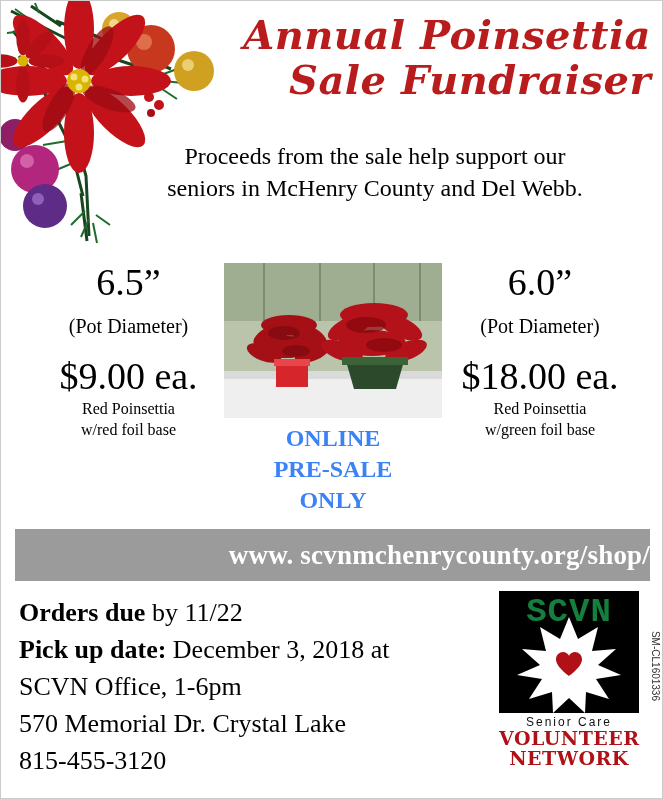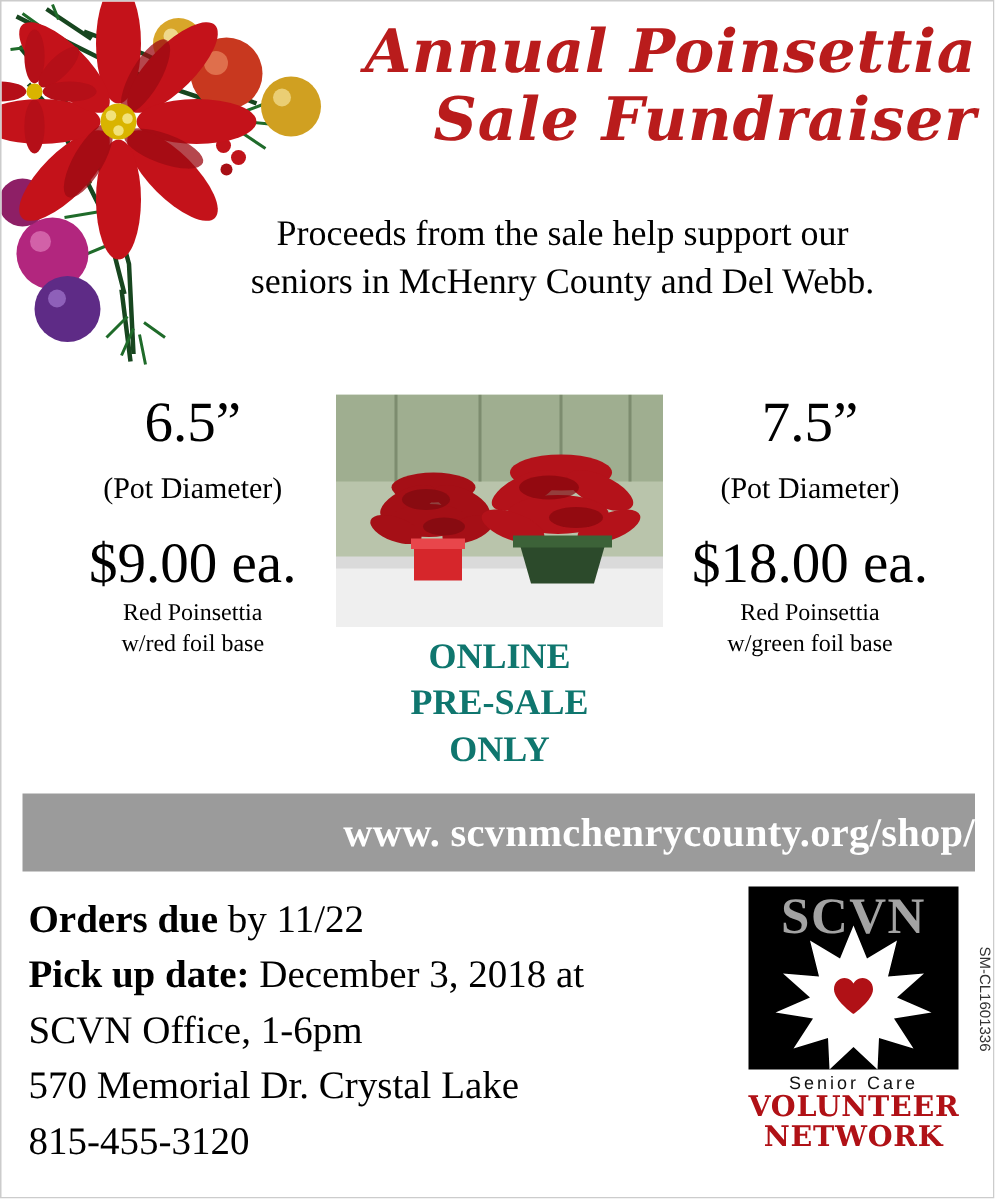--- a/index.html
+++ b/index.html
@@ -101,21 +101,21 @@
   
   .presale {
     position: absolute;
     left: 223px;
     top: 422px;
     width: 218px;
     text-align: center;
     font-weight: bold;
     font-size: 24px;
     line-height: 1.3;
-    color: #0f766e;
+    color: #3b82f6;
   }
 
   
   .urlbar {
     position: absolute;
     left: 14px;
     top: 528px;
     width: 635px;
     height: 52px;
     background: #9b9b9b;
@@ -158,25 +158,25 @@
     width: 140px;
     height: 122px;
     background: #000000;
   }
   .logo .scvn-word {
     position: absolute;
     left: 0;
     top: 2px;
     width: 140px;
     text-align: center;
-    font-family: Liberation Serif, serif;
+    font-family: Liberation Mono, monospace;
     font-weight: bold;
     font-size: 34px;
     letter-spacing: 1px;
-    color: #a3a3a3;
+    color: #15803d;
     z-index: 3;
   }
   .logo .star { position: absolute; left: 0; top: 0; }
   .logo .heart {
     position: absolute;
     left: 56px;
     top: 60px;
     width: 28px;
     height: 26px;
     z-index: 4;
@@ -354,21 +354,21 @@
     </svg>
   </div>
 
   <div class="presale">
     <div>ONLINE</div>
     <div>PRE-SALE</div>
     <div>ONLY</div>
   </div>
 
   <div class="col col-right">
-    <div class="size">7.5”</div>
+    <div class="size">6.0”</div>
     <div class="potdia">(Pot Diameter)</div>
     <div class="price">$18.00 ea.</div>
     <div class="variety">
       <div>Red Poinsettia</div>
       <div>w/green foil base</div>
     </div>
   </div>
 
   <div class="urlbar">
     <span class="url">www. scvnmchenrycounty.org/shop/</span>

